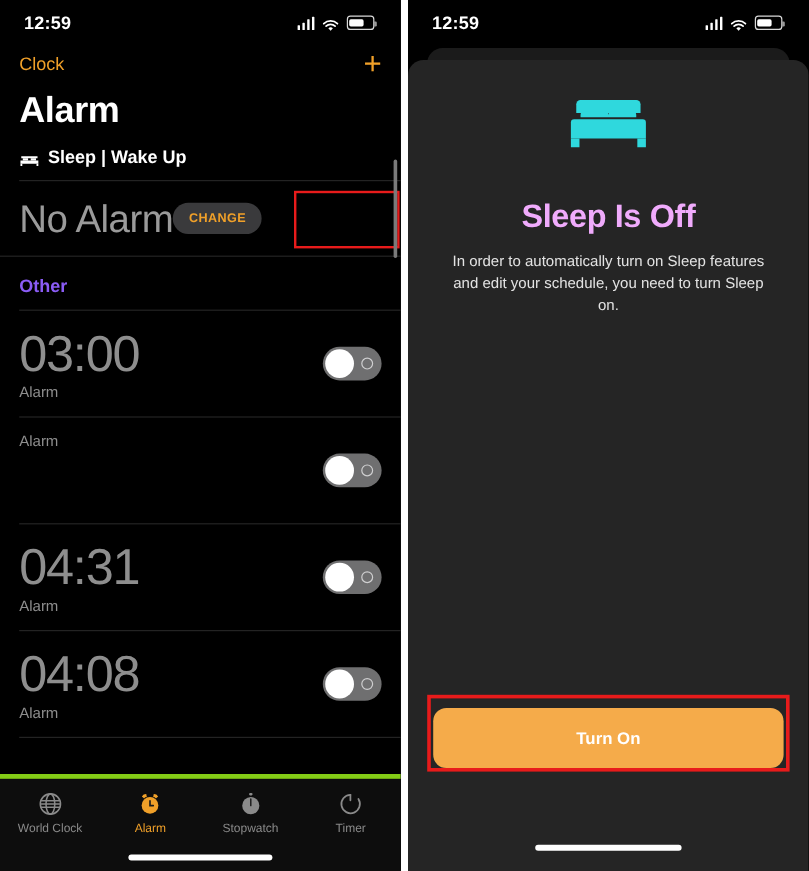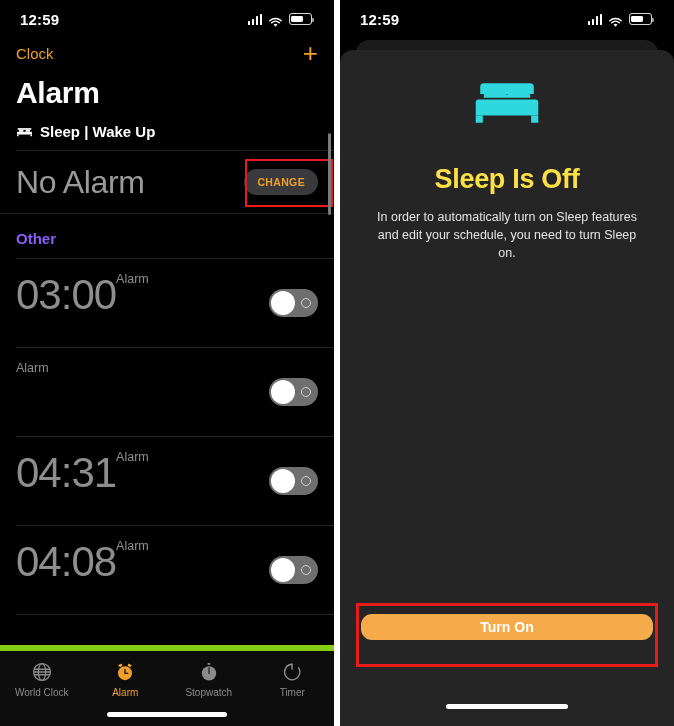--- a/index.html
+++ b/index.html
@@ -63,32 +63,32 @@
   }
   .edit-btn { color:#f0a029; font-size:15px; }
   .plus-btn { color:#f0a029; font-size:26px; line-height:20px; font-weight:300; }
 
   .big-title {
     font-size:30px; font-weight:bold; color:#fff;
     padding:8px 16px 2px 16px; letter-spacing:-.3px;
   }
 
   .sleep-head {
-    display:flex; align-items:flex-start; gap:7px;
+    display:flex; align-items:center; gap:7px;
     padding:11px 16px 10px 16px;
     color:#fff; font-size:15px; font-weight:bold;
   }
   .bed-mini { width:17px; height:11px; }
 
   .hairline { height:1px; background:#232323; margin-left:16px; }
   .hairline.full { margin-left:0; }
 
   .noalarm-row {
     position:relative; height:62px;
-    display:flex; align-items:center; justify-content:space-between;
+    display:flex; align-items:center; 
     padding:0 16px;
   }
   .noalarm-text { font-size:32px; color:#9a9a9a; font-weight:300; letter-spacing:-.4px; }
   .change-pill {
     background:#3a3a3c; color:#f0a029; font-size:10.5px; font-weight:bold;
     letter-spacing:.35px; border-radius:13px; padding:7px 13px;
   }
   .redbox-change {
     position:absolute; left:245px; top:8px; width:88px; height:48px;
     border:2.5px solid #e81b1b; pointer-events:none;
@@ -97,21 +97,21 @@
   .section-head {
     font-size:15px; font-weight:bold; color:#8b5cf6;
     padding:16px 16px 11px 16px;
   }
 
   .alarm-row {
     position:relative; height:88px;
     padding:12px 16px 0 16px;
     display:flex; justify-content:space-between;
   }
-  .alarm-left { display:flex; flex-direction:row;justify-content:flex-end; }
+  .alarm-left { display:flex; flex-direction:column; }
   .alarm-time { font-size:42px; color:#8e8e8e; font-weight:300; letter-spacing:-1px; line-height:48px; }
   .alarm-label { font-size:12.5px; color:#8e8e8e; margin-top:1px; }
   .toggle {
     align-self:flex-start; margin-top:18px;
     width:49px; height:28px; border-radius:14px;
     background:#6f6f70; position:relative; flex:none;
   }
   .toggle .knob {
     position:absolute; left:2px; top:2px;
     width:24px; height:24px; border-radius:50%; background:#fff;
@@ -123,21 +123,21 @@
   }
 
   .scrollbar {
     position:absolute; right:3px; top:133px;
     width:3px; height:82px; background:#7a7a7a; border-radius:2px;
   }
 
   
   .tabbar {
     position:absolute; left:0; bottom:0; width:334px; height:81px;
-    background:#0d0d0d; border-top:6px solid #84cc16;text-align:right;
+    background:#0d0d0d; border-top:4px solid #84cc16;text-align:right;
   }
   .tabs { display:flex; height:56px; }
   .tab { flex:1; display:flex; flex-direction:column; align-items:center; justify-content:center; gap:3px; }
   .tab .ticon { height:23px; display:flex; align-items:center; }
   .tab .tlabel { font-size:10px; color:#8a8a8a; }
   .tab.active .tlabel { color:#f0a029; }
   .home-ind {
     position:absolute; left:50%; transform:translateX(-50%);
     bottom:9px; width:120px; height:5px; background:#fff; border-radius:3px;
   }
@@ -150,30 +150,30 @@
   .sheet {
     position:absolute; left:0; top:50px; width:334px; bottom:0;
     background:#252525; border-radius:13px 13px 0 0;
   }
   .sheet-cancel {
     color:#f0a029; font-size:15px; padding:18px 0 0 17px;
   }
   .sheet-body { text-align:center; padding-top:28px; }
   .bed-big { width:72px; height:50px; }
   .sheet-title {
-    font-size:27px; font-weight:bold; color:#fde047;
+    font-size:27px; font-weight:bold; color:#f0abfc;
     margin-top:32px; letter-spacing:-.3px;
   }
   .sheet-desc {
     font-size:12.5px; color:#e3e3e3; line-height:18px;
     margin-top:13px; padding:0 28px;
   }
   .turnon-wrap { position:absolute; left:0; right:0; bottom:86px; }
   .turnon-btn {
-    margin:0 21px; height:26px; background:#f5ab4a;
+    margin:0 21px; height:50px; background:#f5ab4a;
     border-radius:11px; display:flex; align-items:center; justify-content:center;
     color:#fff; font-size:14px; font-weight:bold;
   }
   .redbox-turnon {
     position:absolute; left:16px; right:16px; top:-11px; height:64px;
     border:3px solid #e81b1b; pointer-events:none;
   }
   .home-ind-right {
     position:absolute; left:50%; transform:translateX(-50%);
     bottom:17px; width:122px; height:5px; background:#fff; border-radius:3px;

